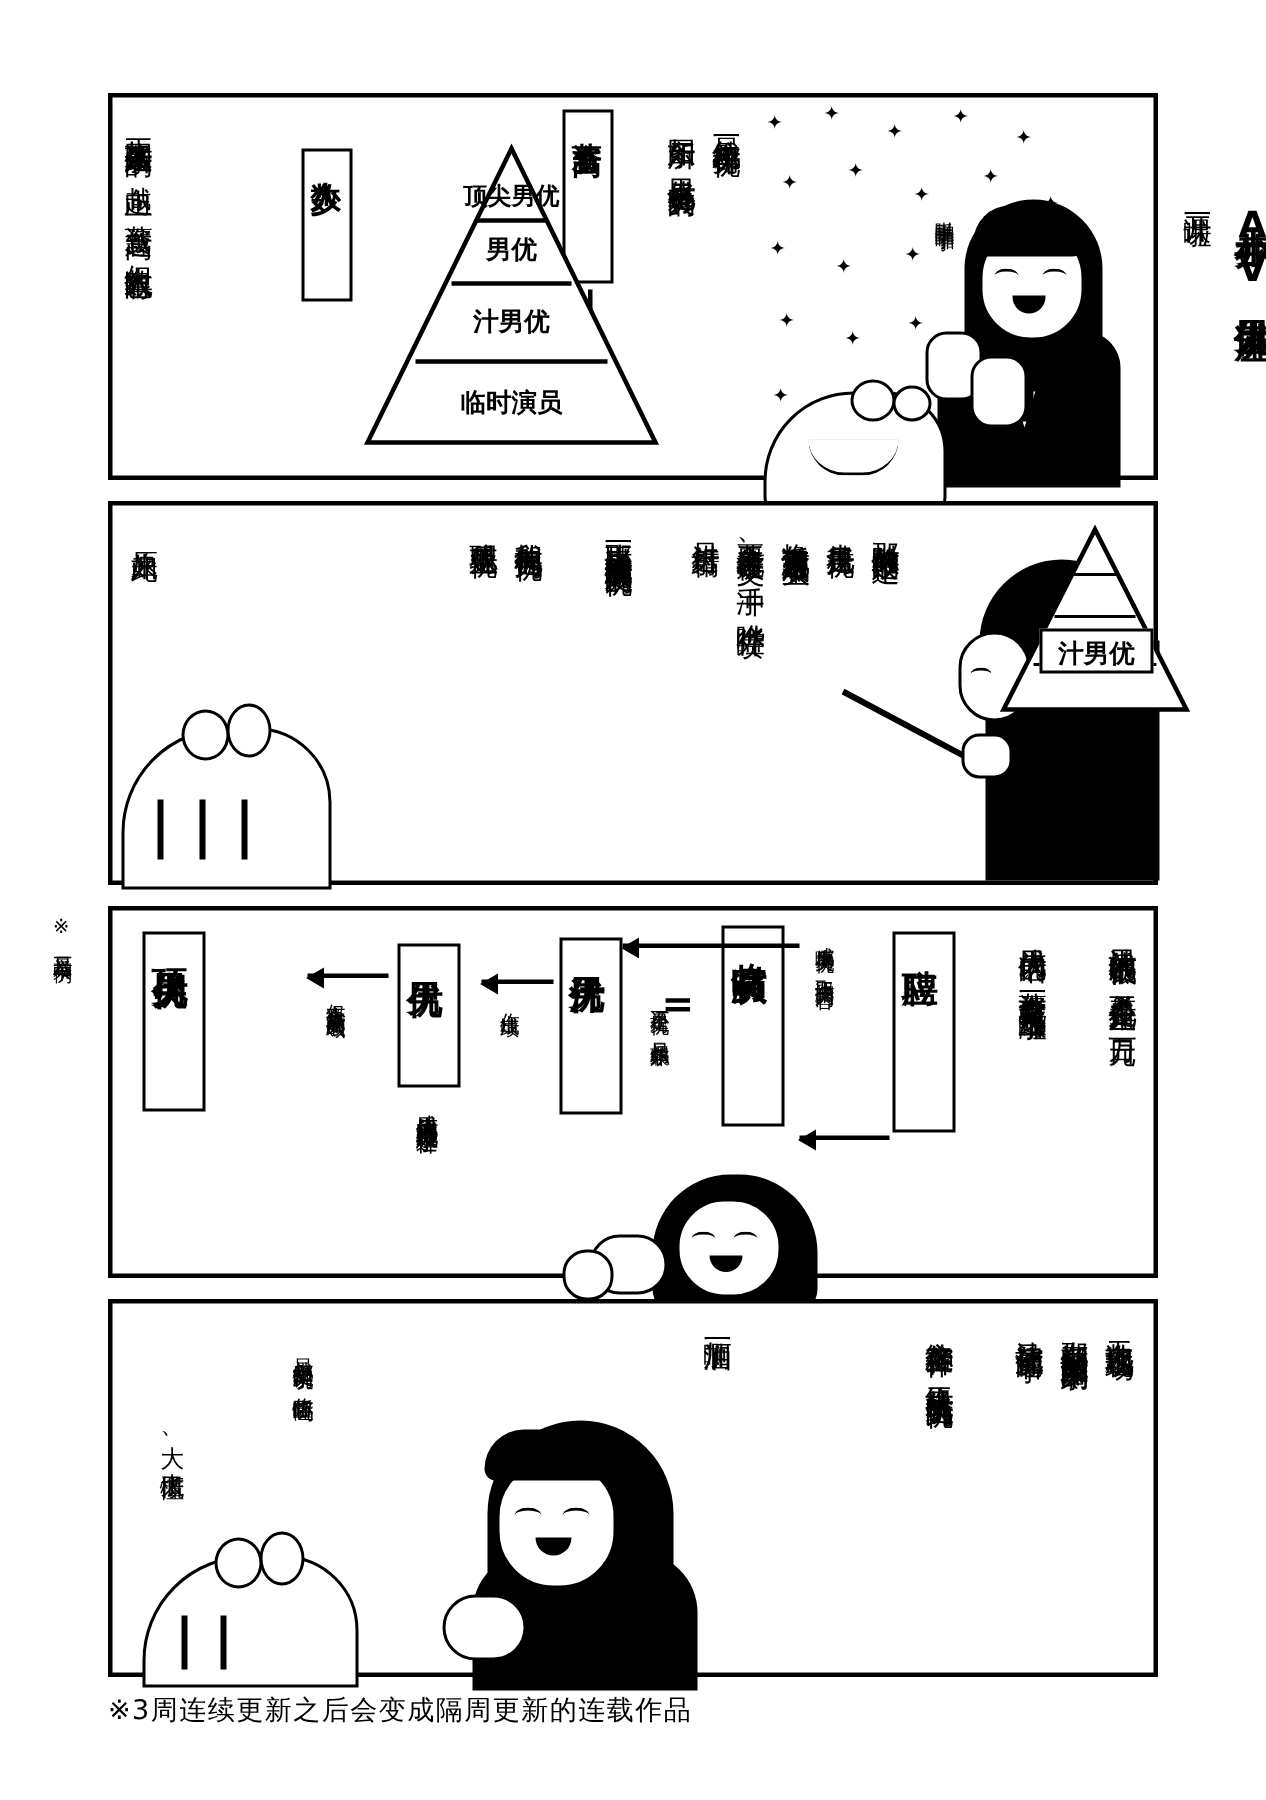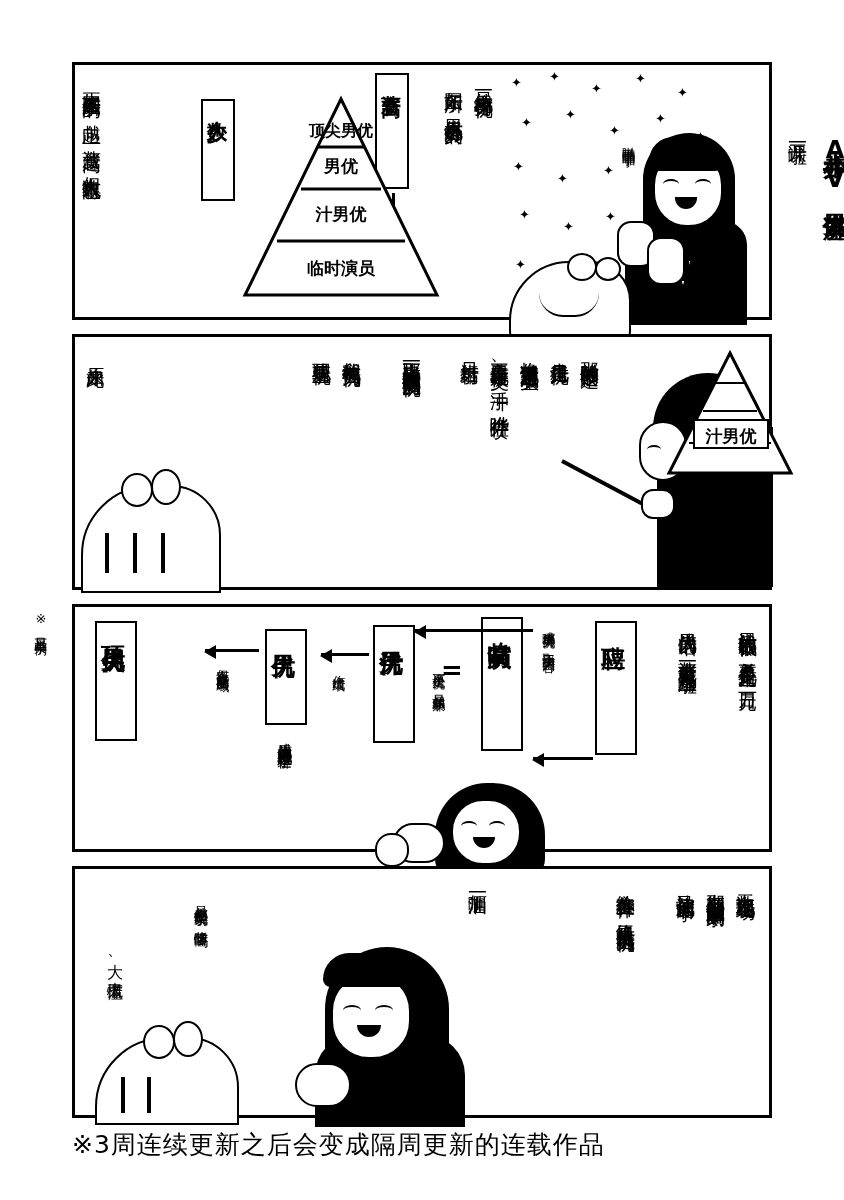--- a/index.html
+++ b/index.html
@@ -26,21 +26,21 @@
   .pyr{position:absolute;}
   .pyr svg{display:block;}
 
   
   .arrowL{position:absolute;height:0;border-top:3px solid #000;}
   .arrowL:after{content:"";position:absolute;left:-1px;top:-7px;width:0;height:0;
     border-top:7px solid transparent;border-bottom:7px solid transparent;border-right:12px solid #000;}
   .arrowDown{position:absolute;width:0;border-left:3px solid #000;}
   .arrowDown:after{content:"";position:absolute;left:-8px;bottom:-12px;width:0;height:0;
     border-left:7px solid transparent;border-right:7px solid transparent;border-top:12px solid #000;}
-  .caption{position:absolute;left:72px;top:1128px;font-size:25px;letter-spacing:1px;}
+  .caption{position:absolute;left:72px;top:1128px;font-size:18px;letter-spacing:1px;}
 
   
   .char{position:absolute;}
 
   .starfield{position:absolute;overflow:hidden;}
   .star{position:absolute;color:#000;font-size:13px;line-height:1;}
 </style>
 </head>
 <body>
 

